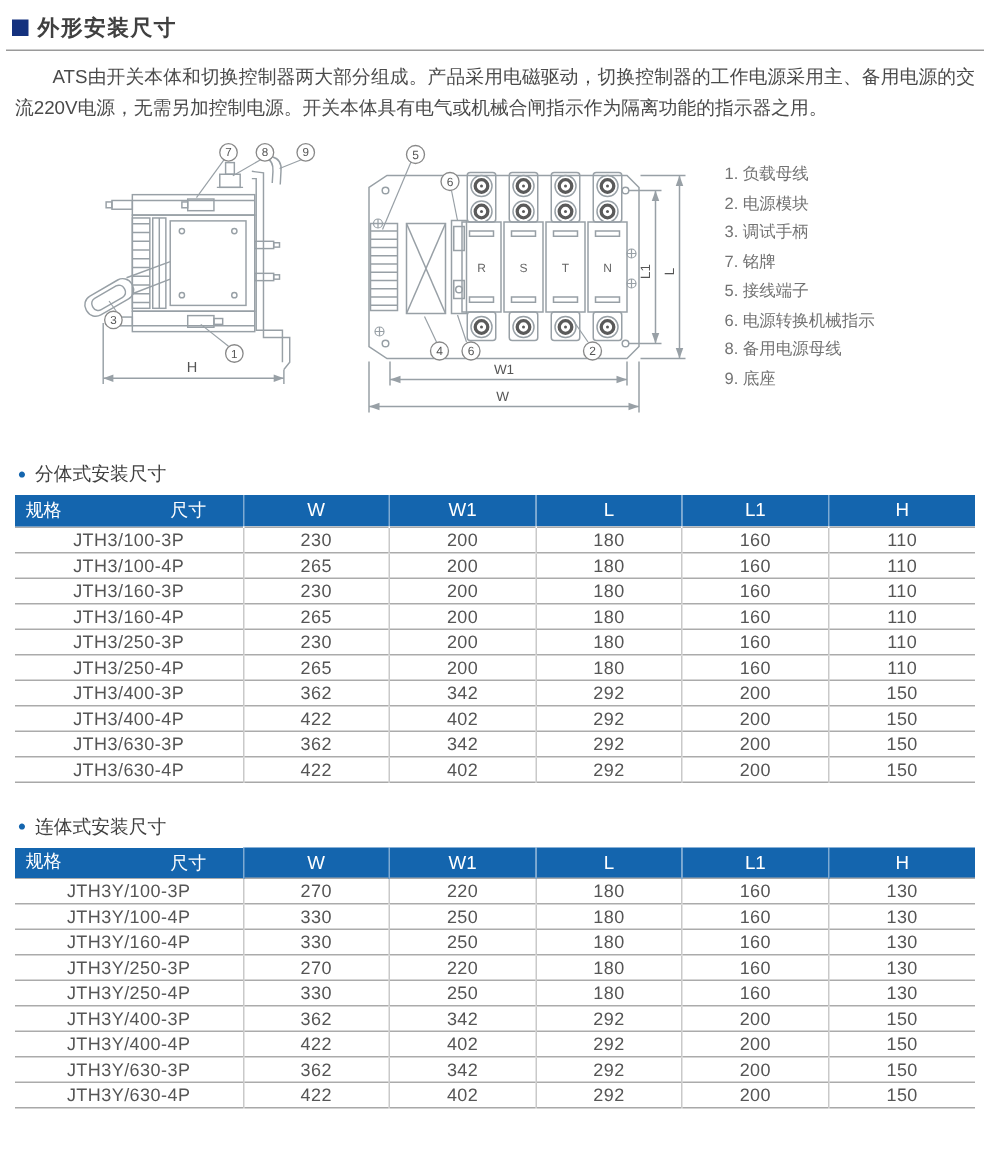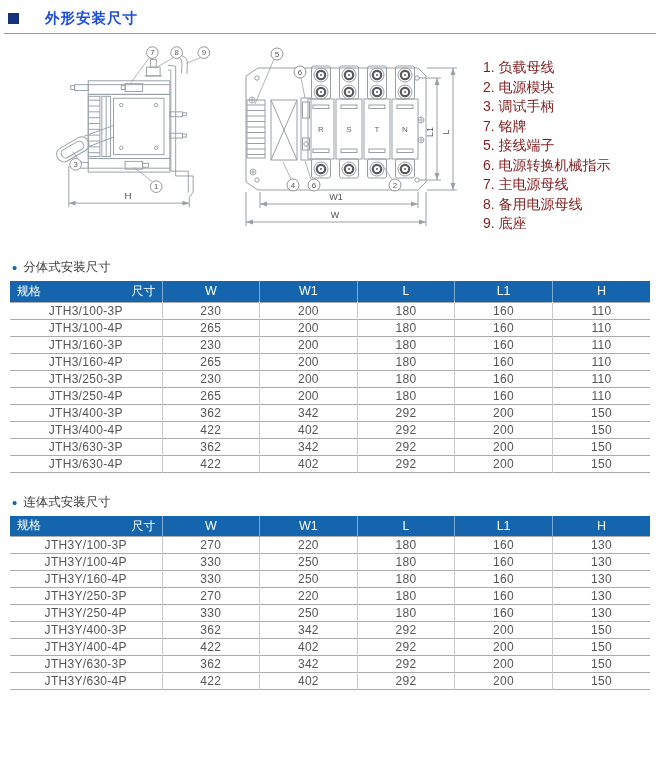--- a/index.html
+++ b/index.html
@@ -6,34 +6,34 @@
   html,body { background:#fff; }
   .page {
     position:relative; width:660px; height:784px; margin:0 auto;
     background:#fff; overflow:hidden;
     font-family:"Liberation Sans","DejaVu Sans",sans-serif;
     color:#4a4a4a;
   }
   
   .title-row { display:flex; align-items:center; padding:9px 8px 0 8px; }
   .title-sq { width:11px; height:11px; background:#14317e; margin-right:6px; flex:0 0 auto; }
-  .page-title { font-size:14.5px; font-weight:bold; color:#1d4ed8; letter-spacing:1px;margin-left:20px; }
+  .page-title { font-size:14.5px; font-weight:bold; color:#404040; letter-spacing:1px; }
   .title-rule { border:none; border-top:1px solid #9a9a9a; margin:5px 4px 0 4px; }
   
   .intro {
     margin:7px 10px 0 10px; font-size:12.5px; line-height:21px;
     color:#4a4a4a; text-indent:2em; text-align:justify;
   }
   
   .diagram-row { display:flex; margin:8px 0 0 0; height:202px; padding-left:28px; }
   .drawing { flex:0 0 auto; }
   .drawing text { font-family:"Liberation Sans","DejaVu Sans",sans-serif; }
   .parts {
     list-style:none; margin-left:14px; padding-top:16px;
-    font-size:14px; color:#7f1d1d;
+    font-size:11px; color:#737373;
   }
   .parts li { line-height:19.5px; white-space:nowrap; }
   
   .section-head { display:flex; align-items:center; margin:15px 0 5px 12px; font-size:12.5px; color:#404040; }
   .section-head .dot { color:#1465ae; font-size:15px; margin-right:6px; line-height:1; }
   .section-head.second { margin-top:21px; }
   
   table.dims {
     width:640px; margin:0 10px; border-collapse:collapse; table-layout:fixed;
     font-size:12px; color:#555; border-bottom:1px solid #a8a8a8;
@@ -44,39 +44,40 @@
     height:21px; border-left:1px solid rgba(255,255,255,.45);
   }
   table.dims thead th:first-child { border-left:none;margin-left:25px; }
   th.diag {
     position:relative;
     background:linear-gradient(to bottom right,
       #1465ae calc(50% - 0.7px), #eef3f8 calc(50% - 0.7px),
       #eef3f8 calc(50% + 0.7px), #1465ae calc(50% + 0.7px));
   }
   th.diag .spec { position:absolute; left:7px; bottom:2px; font-size:12px; }
-  th.diag .dim  { position:absolute; right:6px; top:2px; font-size:12px; }
+  th.diag .dim  { position:absolute; right:24px; top:2px; font-size:12px; }
   table.dims td {
     height:17px; text-align:center; vertical-align:middle;
     border-top:1px solid #ababab; border-left:1px solid #c9c9c9;
     background:#fff; letter-spacing:.3px;
   }
   table.dims td:first-child { border-left:none; }
 </style>
 </head>
 <body>
 
 <div class="page">
 
   <div class="title-row">
     <span class="title-sq"></span>
     <span class="page-title">外形安装尺寸</span>
   </div>
   <hr class="title-rule">
 
+  <p class="intro">ATS由开关本体和切换控制器两大部分组成。产品采用电磁驱动，切换控制器的工作电源采用主、备用电源的交流220V电源，无需另加控制电源。开关本体具有电气或机械合闸指示作为隔离功能的指示器之用。</p>
 
   <div class="diagram-row">
 
     <svg class="drawing" width="204" height="198" viewBox="0 0 210 200">
       <g stroke="#98a0a6" stroke-width="1" fill="none">
 
         <path d="M144,22 L152,23 L152,136 L170,136 L170,153 L166,158"></path>
         <path d="M144,27 L147,27 L147,131 L165,131 L165,153"></path>
         <path d="M158,12 q7,2 6,10 l-0.5,9"></path>
         <path d="M154,13 q5,2 4.5,9 l-0.5,8"></path>
@@ -296,21 +297,20 @@
       </g>
     </svg>
 
     <ol class="parts">
         <li>1. 负载母线</li>
         <li>2. 电源模块</li>
         <li>3. 调试手柄</li>
         <li>7. 铭牌</li>
         <li>5. 接线端子</li>
         <li>6. 电源转换机械指示</li>
-        <li>7. 主电源母线</li>
         <li>8. 备用电源母线</li>
         <li>9. 底座</li>
       </ol>
   </div>
 
   <div class="section-head">
     <span class="dot">•</span>
     <span>分体式安装尺寸</span>
   </div>
   <table class="dims">

